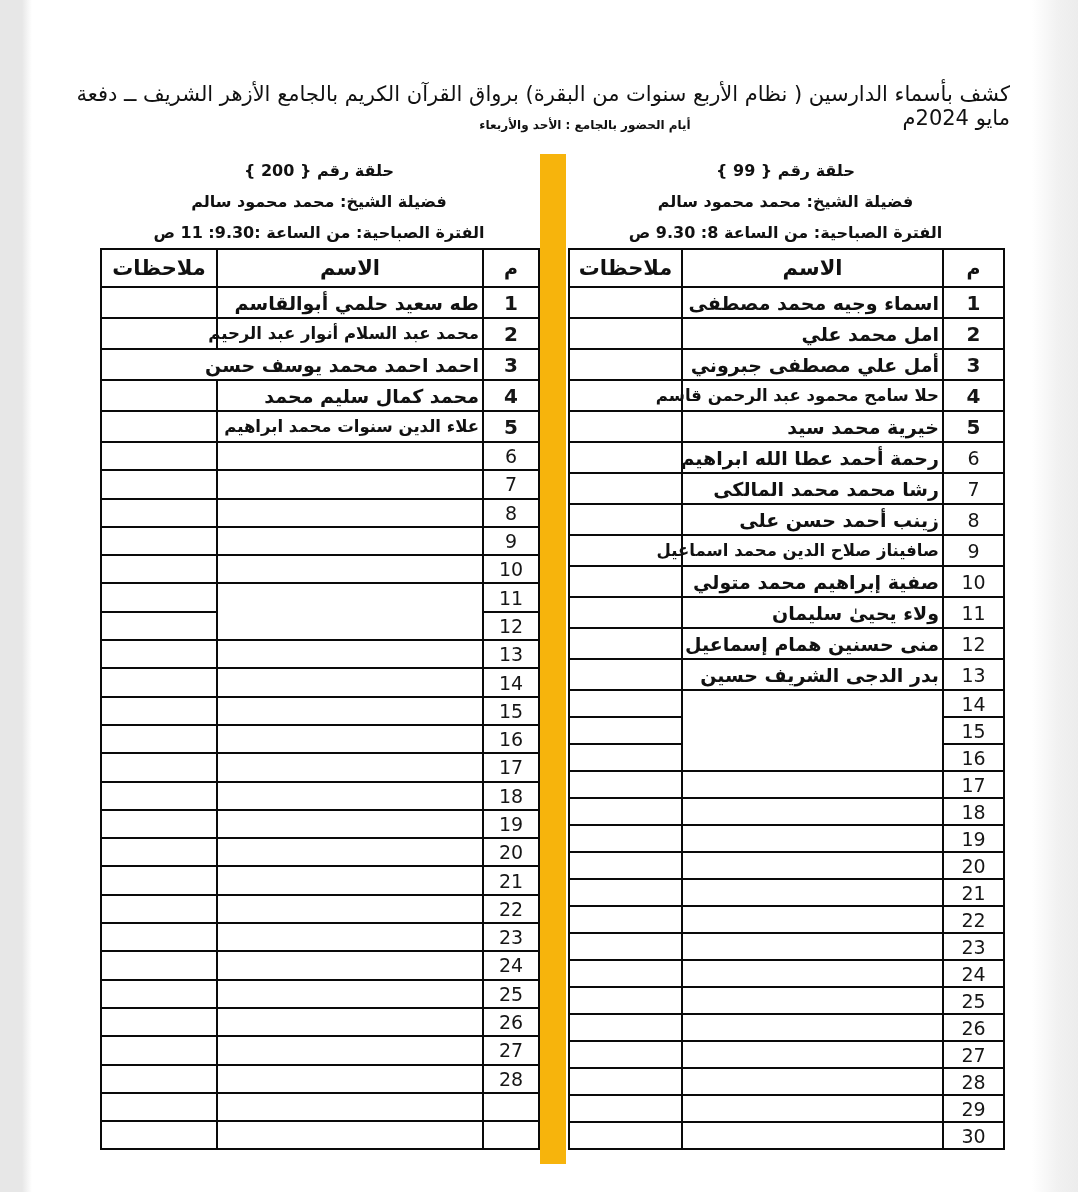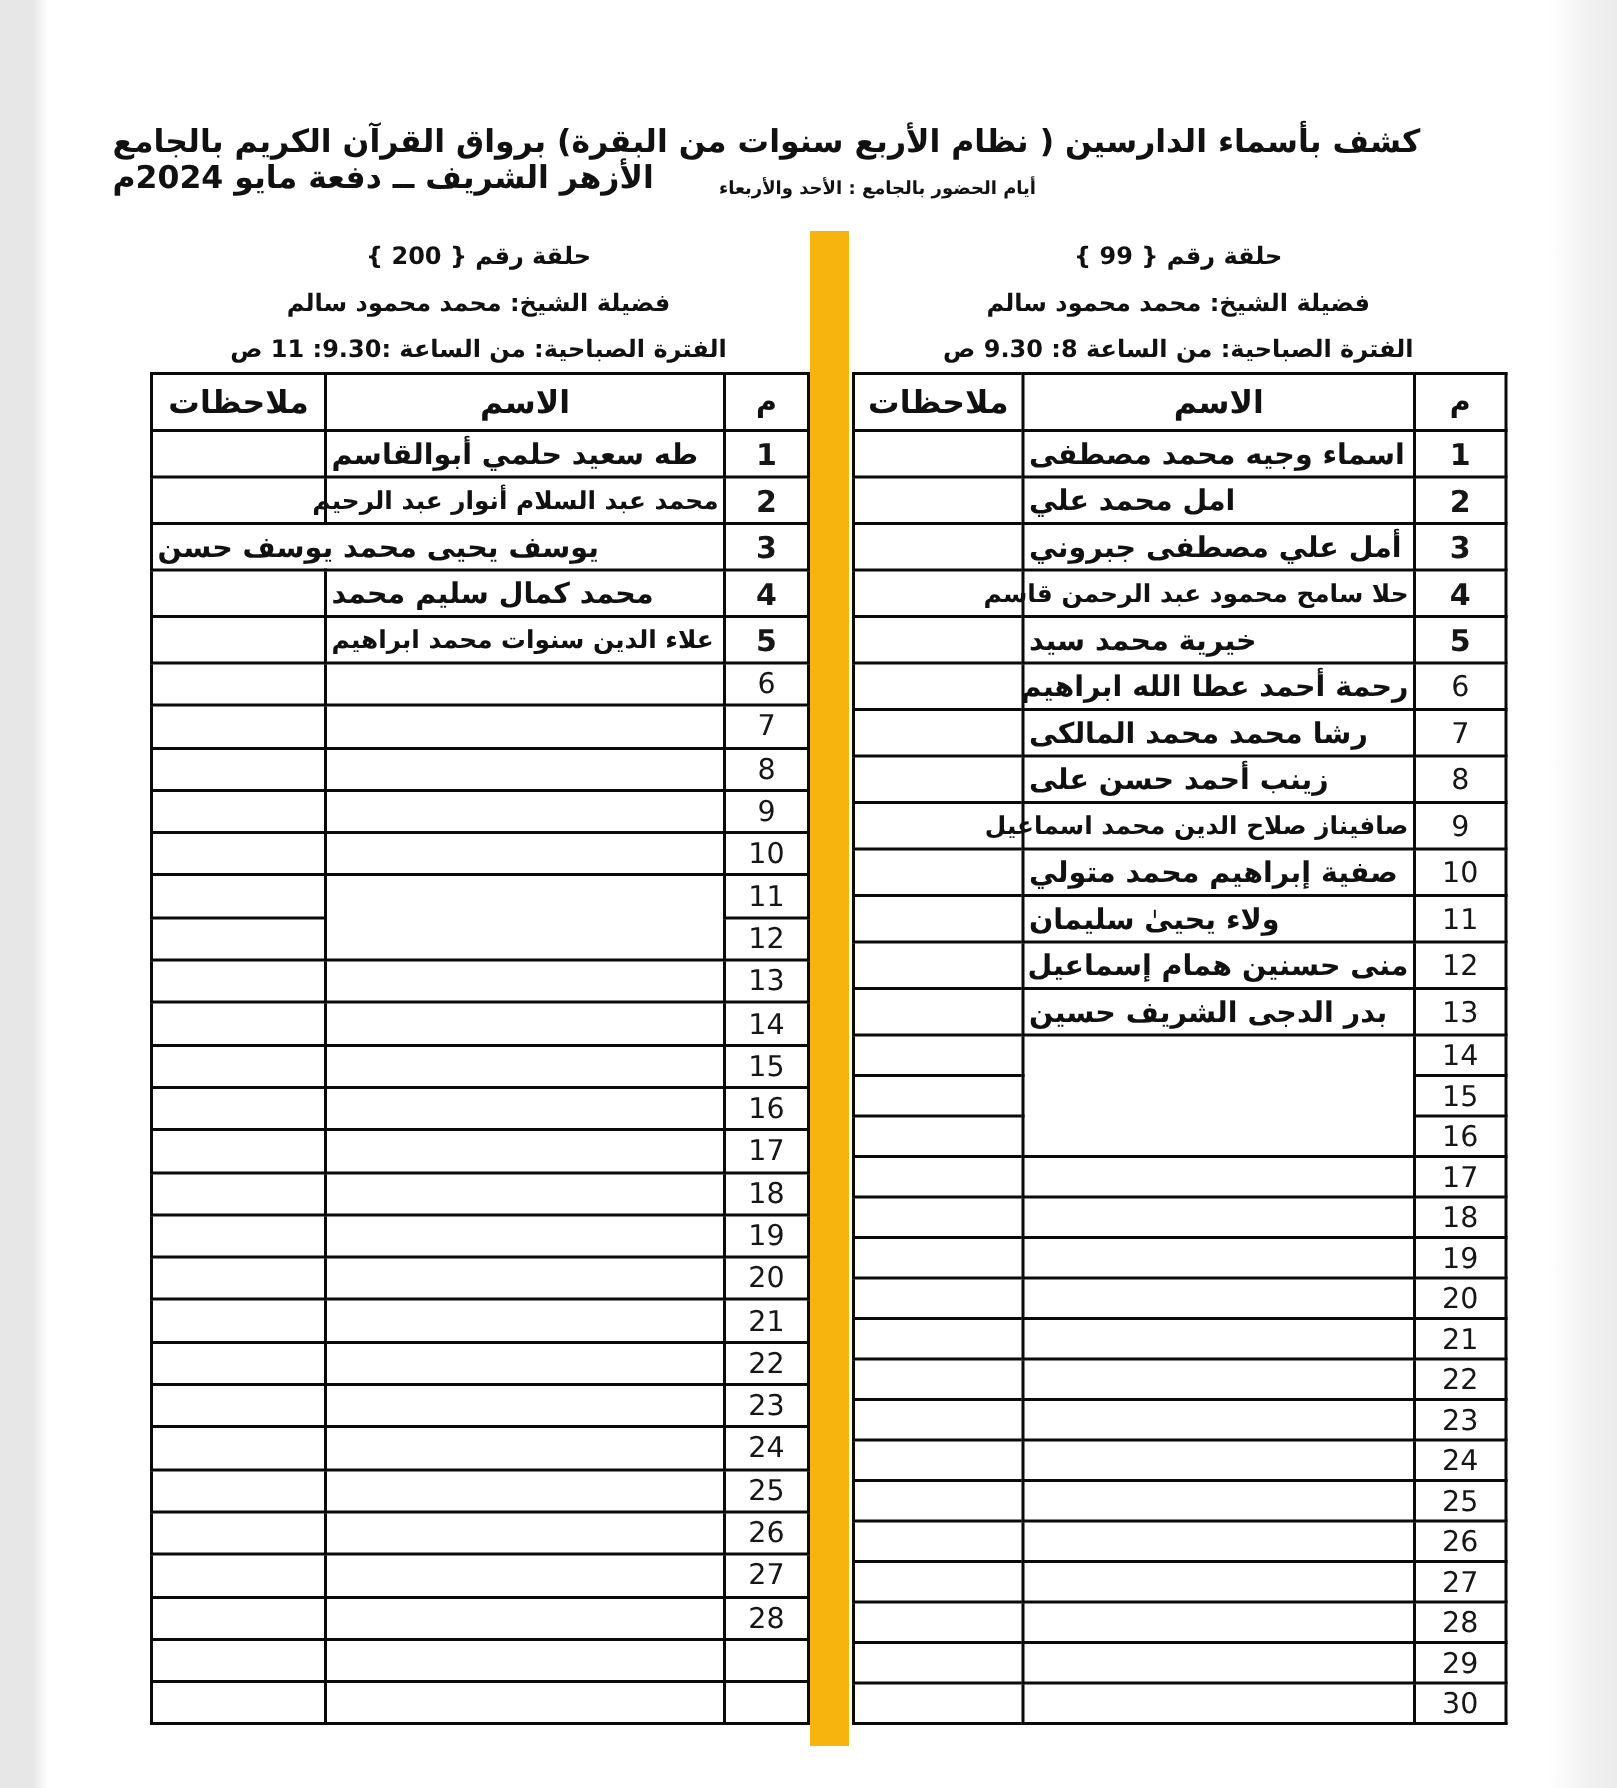--- a/index.html
+++ b/index.html
@@ -5,21 +5,21 @@
   html,body{margin:0;padding:0;}
   body{
     width:1078px;height:1192px;position:relative;
     font-family:"DejaVu Sans", sans-serif;
     background:linear-gradient(90deg,#e7e7e7 0,#e7e7e7 22px,#ffffff 32px,#ffffff 1032px,#f1f1f1 1058px,#ececec 100%);
     direction:rtl;
     overflow:hidden;
   }
   .title-line1{
     position:absolute;top:82px;left:75px;width:935px;
-    text-align:left;font-weight:bold;font-size:21px;color:#111;
+    text-align:right;font-weight:normal;font-size:21px;color:#111;
   }
   .title-line2{
     position:absolute;top:118px;left:95px;width:980px;
     text-align:center;font-weight:bold;font-size:12px;color:#111;
   }
   .section-head{
     position:absolute;top:155px;text-align:center;
     font-weight:bold;font-size:16px;color:#111;line-height:31px;
   }
   .section-head.right{left:568px;width:435px;}
@@ -41,21 +41,21 @@
   tr.hdr th{font-weight:bold;color:#111;margin-left:30px;}
   th.h-no{font-size:19px;text-align:center;}
   th.h-name{font-size:21px;text-align:center;}
   th.h-notes{font-size:21px;text-align:center;}
   tr.tr-name{height:31px;}
   tr.tr-empty-r{height:27px;}
   tr.tr-empty-l{height:28.3px;}
   td.no-cell{text-align:center;font-size:19px;color:#161616;font-weight:400;}
   td.no-cell.boldnum{font-weight:700;font-size:20px;}
   td.name-cell{font-weight:bold;font-size:19px;color:#111;}
-  td.name-cell .nm{display:block;text-align:left;white-space:nowrap;direction:rtl;}
+  td.name-cell .nm{display:block;text-align:right;white-space:nowrap;direction:rtl;}
   td.name-cell.small{font-size:16.5px;}
   td.notes-cell{background:#fff;}
 </style>
 </head>
 <body>
 
 <div class="title-line1">كشف بأسماء الدارسين ( نظام الأربع سنوات من البقرة) برواق القرآن الكريم بالجامع الأزهر الشريف ــ دفعة مايو 2024م</div>
 <div class="title-line2">أيام الحضور بالجامع : الأحد والأربعاء</div>
 
 <div class="section-head right">
@@ -317,21 +317,21 @@
       <tr class="tr-name">
         <td class="no-cell boldnum">2</td>
         <td class="name-cell small">
           <span class="nm">محمد عبد السلام أنوار عبد الرحيم</span>
         </td>
         <td class="notes-cell"></td>
       </tr>
       <tr class="tr-name">
         <td class="no-cell boldnum">3</td>
         <td class="name-cell" colspan="2">
-          <span class="nm">يوسف يحيى محمد يوسف حسن</span>
+          <span class="nm">احمد احمد محمد يوسف حسن</span>
         </td>
       </tr>
       <tr class="tr-name">
         <td class="no-cell boldnum">4</td>
         <td class="name-cell">
           <span class="nm">محمد كمال سليم محمد</span>
         </td>
         <td class="notes-cell"></td>
       </tr>
       <tr class="tr-name">

